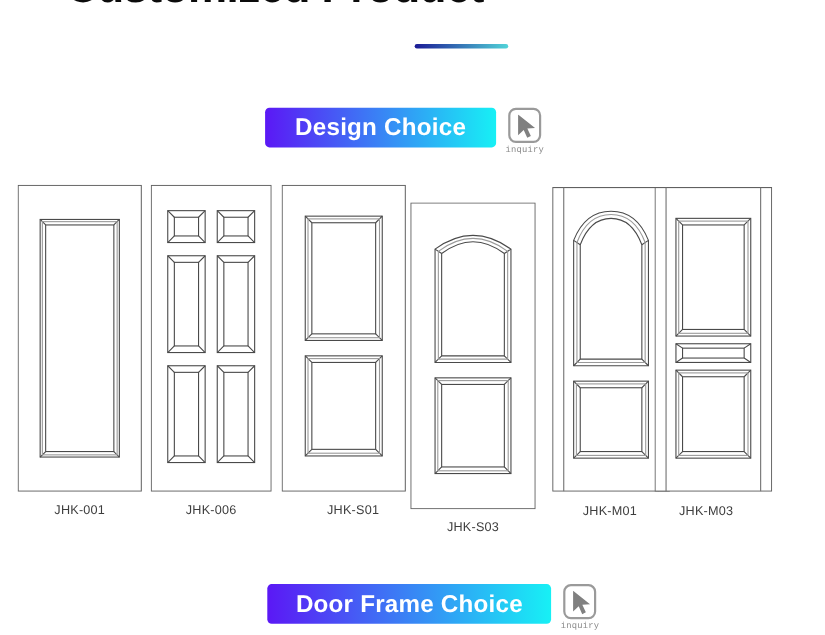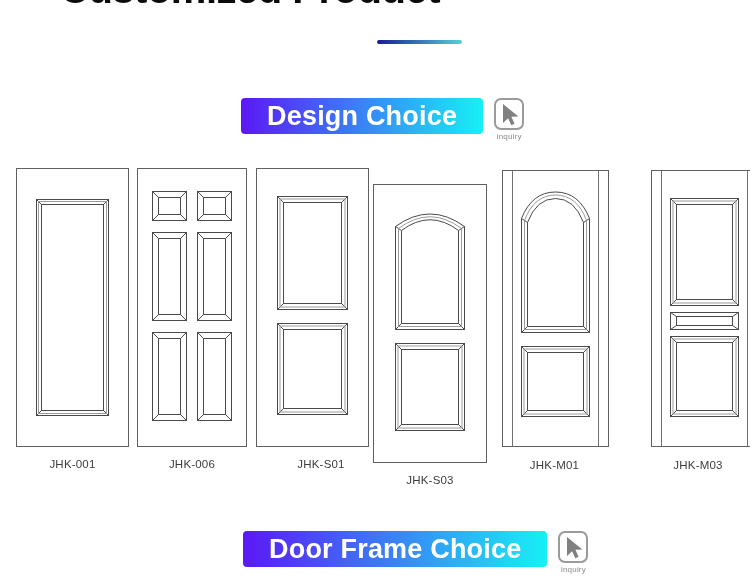--- a/index.html
+++ b/index.html
@@ -49,36 +49,37 @@
   #door-frame-row    { left: 243px; top: 531px; }
 
   .choice-button {
     height: 36px;
     line-height: 36px;
     border-radius: 4px;
     padding: 0 26px;
     min-width: 210px;
     text-align: center;
     color: #ffffff;
-    font-size: 27px;
+    font-size: 22px;
     font-weight: 700;
     letter-spacing: 0.2px;
     white-space: nowrap;
     box-sizing: border-box;
     border: none;
     cursor: pointer;
   }
 
   .inquiry-wrap {
     margin-left: 8px;
     width: 36px;
     display: flex;
     flex-direction: column;
     align-items: center;
     cursor: pointer;
+    font-family: Liberation Mono, monospace;
   }
   .cursor-box {
     width: 30px;
     height: 32px;
     border: 2px solid #9a9a9a;
     border-radius: 7px;
     position: relative;
     box-sizing: border-box;
   }
   .cursor-box svg { position: absolute; left: 6px; top: 4px; }
@@ -216,21 +217,21 @@
         <rect x="19.5" y="176.5" width="68" height="70"></rect>
           <rect x="25.5" y="182.5" width="56" height="58"></rect>
         <path d="M19.5 176.5 L25.5 182.5 M87.5 176.5 L81.5 182.5 M19.5 246.5 L25.5 240.5 M87.5 246.5 L81.5 240.5" fill="none"></path>
       </g>
       <path d="M22.5 50.5 Q32 25 53.5 25 Q75 25 84.5 50.5 L84.5 159.5 L22.5 159.5 Z" fill="none" stroke="#9a9a9a" stroke-width="1"></path>
       <rect x="22" y="179" width="63" height="65" fill="none" stroke="#9a9a9a" stroke-width="1"></rect>
     </svg>
     <div class="door-label" style="top: 289px; color: rgb(61, 61, 61);">JHK-M01</div>
   </div>
 
-  <div class="door-item" id="door-5" style="left: 651px; top: 170px; width: 94px;">
+  <div class="door-item" id="door-5" style="left: 595px; top: 170px; width: 94px;">
     <svg class="door-svg" width="107" height="277" viewBox="0 0 107 277" xmlns="http://www.w3.org/2000/svg">
       <rect x="0.5" y="0.5" width="106" height="276" fill="#fff" stroke="#606060" stroke-width="1"></rect>
       <path d="M10.5 0.5 L10.5 276.5 M96.5 0.5 L96.5 276.5" stroke="#707070" stroke-width="1" fill="none"></path>
       <g stroke="#4a4a4a" stroke-width="1" fill="#fff">
         <rect x="19.5" y="28.5" width="68" height="107"></rect>
           <rect x="25.5" y="34.5" width="56" height="95"></rect>
         <path d="M19.5 28.5 L25.5 34.5 M87.5 28.5 L81.5 34.5 M19.5 135.5 L25.5 129.5 M87.5 135.5 L81.5 129.5" fill="none"></path>
         <rect x="19.5" y="142.5" width="68" height="17"></rect>
           <rect x="25.5" y="146.5" width="56" height="9"></rect>
         <path d="M19.5 142.5 L25.5 146.5 M87.5 142.5 L81.5 146.5 M19.5 159.5 L25.5 155.5 M87.5 159.5 L81.5 155.5" fill="none"></path>

